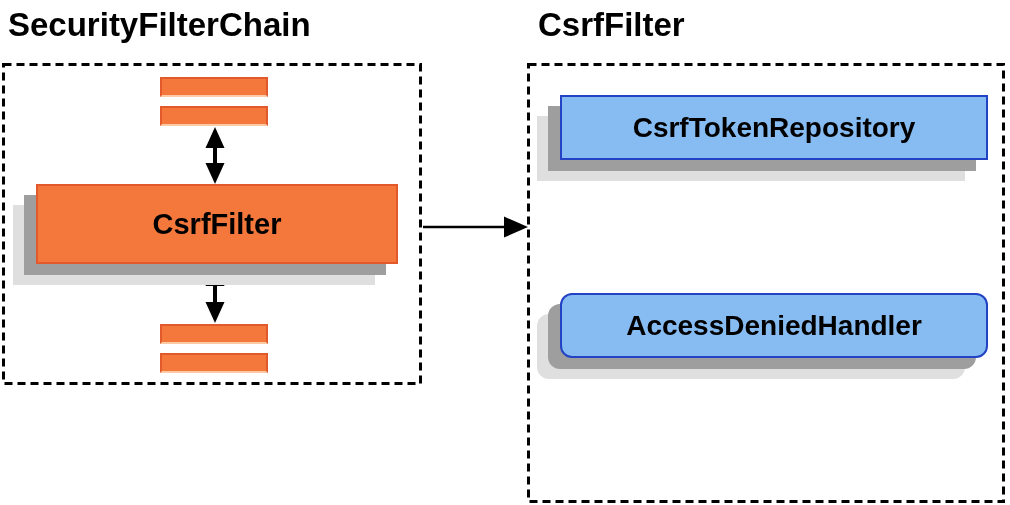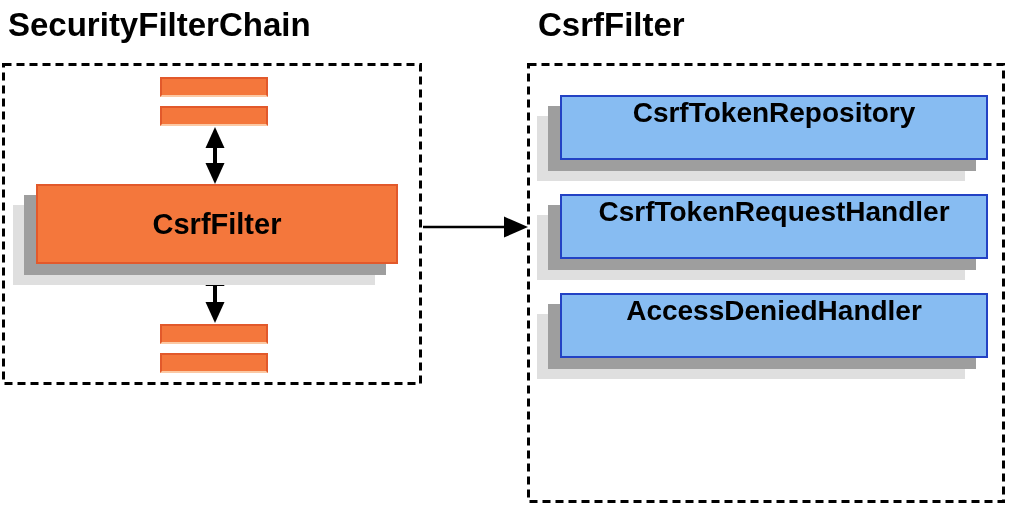--- a/index.html
+++ b/index.html
@@ -30,21 +30,21 @@
     border:2px solid var(--orange-border);
     box-shadow:-12px 11px 0 var(--shadow-dark), -23px 21px 0 var(--shadow-light);
     display:flex;align-items:center;justify-content:center;
     font-weight:bold;font-size:29px;color:#000;
   }
   .component-box{
     left:560px;width:428px;height:65px;
     background:var(--blue-fill);
     border:2px solid var(--blue-border);
     box-shadow:-12px 11px 0 var(--shadow-dark), -23px 21px 0 var(--shadow-light);
-    display:flex;align-items:flex-start;justify-content:center;
+    display:flex;align-items:center;justify-content:center;
     font-weight:bold;font-size:28px;color:#000;
   }
 </style>
 </head>
 <body>
 
 <div id="canvas">
 
   <div class="abs title" style="left:8px;top:5px;">SecurityFilterChain</div>
 
@@ -81,22 +81,19 @@
     <span>CsrfFilter</span>
   </div>
 
   <div class="abs bar" style="left:160px;top:324px;width:108px;height:20px;"></div>
   <div class="abs bar" style="left:160px;top:353px;width:108px;height:20px;"></div>
 
   <div class="abs component-box" style="top:95px;">
     <span>CsrfTokenRepository</span>
   </div>
 
-  <div class="abs component-box" style="top:194px;">
-    <span>CsrfTokenRequestHandler</span>
-  </div>
 
-  <div class="abs component-box" style="top:293px;">
+  <div class="abs component-box" style="top:293px;border-radius:12px;">
     <span>AccessDeniedHandler</span>
   </div>
 
 
 </div>
 
 </body></html>

